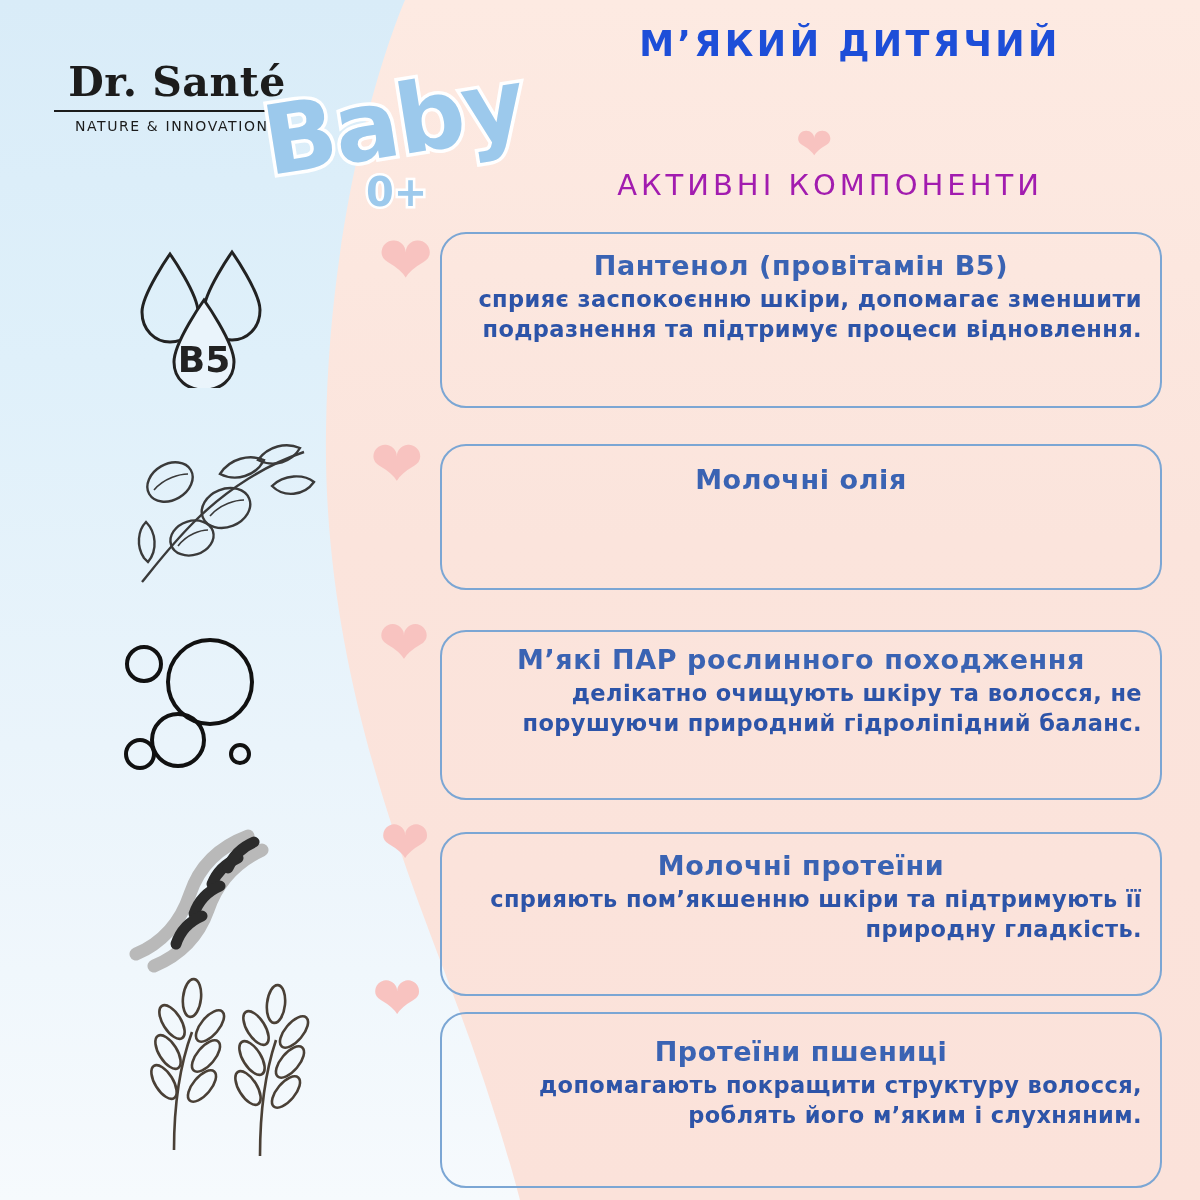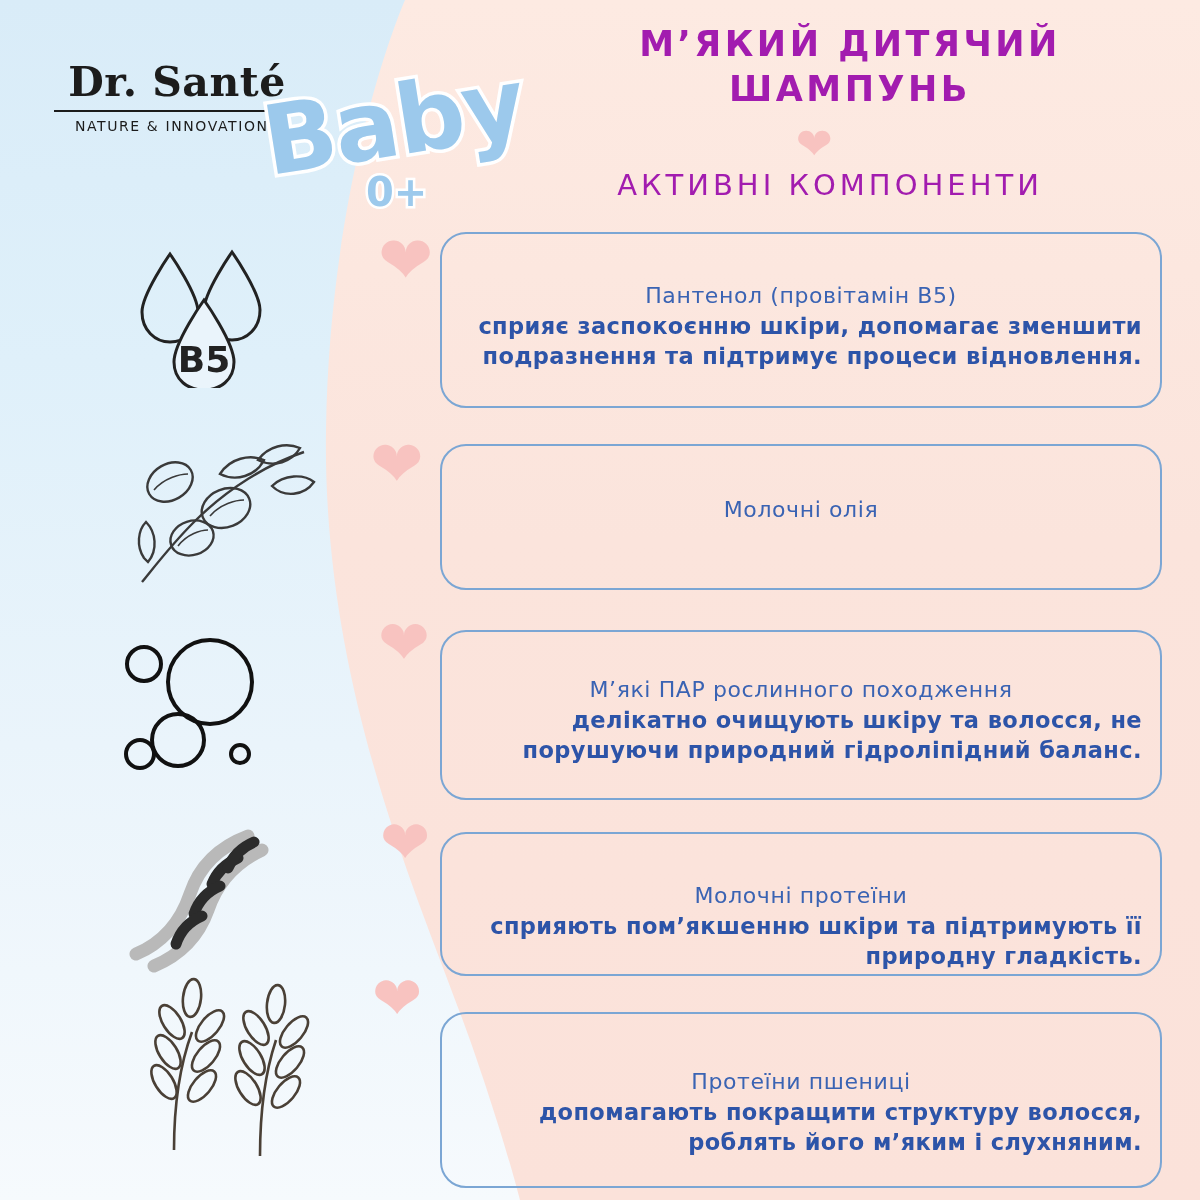--- a/index.html
+++ b/index.html
@@ -89,21 +89,21 @@
     stroke-width: 5px;
     paint-order: stroke fill;
   }
   
   .main-title {
     position: absolute;
     left: 520px;
     top: 22px;
     width: 660px;
     text-align: center;
-    color: #a21caf;
+    color: #1d4ed8;
     font-size: 35px;
     font-weight: 700;
     letter-spacing: 3.5px;
     line-height: 1.28;
   }
   .section-title {
     position: absolute;
     left: 480px;
     top: 168px;
     width: 700px;
@@ -127,40 +127,39 @@
     width: 722px;
     border: 2.5px solid #7ba6d4;
     border-radius: 26px;
     background: transparent;
     box-sizing: border-box;
     padding: 12px 18px 14px;
     text-align: center;
   }
   .card-title {
     color: #3a63b3;
-    font-size: 22px;
-    font-weight: 400;
+    font-size: 27px;
+    font-weight: 700;
     letter-spacing: 0.6px;
     line-height: 1.22;
     margin-bottom: 2px;
-    margin-top: 33px;
   }
   .card-text {
     color: #2d54a8;
     font-size: 22.5px;
     font-weight: 700;
     letter-spacing: 0.4px;
     line-height: 1.32;
     text-align: right;
   }
   
   #card-0 { top: 232px; height: 176px; padding-top: 16px; }
   #card-1 { top: 444px; height: 146px; padding-top: 18px; }
   #card-2 { top: 630px; height: 170px; }
-  #card-3 { top: 832px; height: 144px; padding-top: 16px; }
+  #card-3 { top: 832px; height: 164px; padding-top: 16px; }
   #card-4 { top: 1012px; height: 176px; padding-top: 22px; }
 
   
   .illus {
     position: absolute;
   }
 </style>
 </head>
 <body>
 
@@ -179,21 +178,20 @@
     <svg width="280" height="165" viewBox="0 0 280 165">
       <g transform="rotate(-9 120 90)">
         <text class="baby-text" x="8" y="102">Baby</text>
       </g>
       <text class="baby-zero" x="108" y="150">0+</text>
     </svg>
   </div>
 
   <div class="main-title">
     <div>М’ЯКИЙ ДИТЯЧИЙ</div>
-    <div>ШАМПУНЬ</div>
   </div>
   <div class="section-title">АКТИВНІ КОМПОНЕНТИ</div>
 
   <div class="heart" style="left:796px; top:122px; font-size:44px;">❤</div>
   <div class="heart" style="left:378px; top:228px; font-size:66px;">❤</div>
   <div class="heart" style="left:370px; top:432px; font-size:64px;">❤</div>
   <div class="heart" style="left:378px; top:612px; font-size:62px;">❤</div>
   <div class="heart" style="left:380px; top:812px; font-size:60px;">❤</div>
   <div class="heart" style="left:372px; top:968px; font-size:60px;">❤</div>
 

